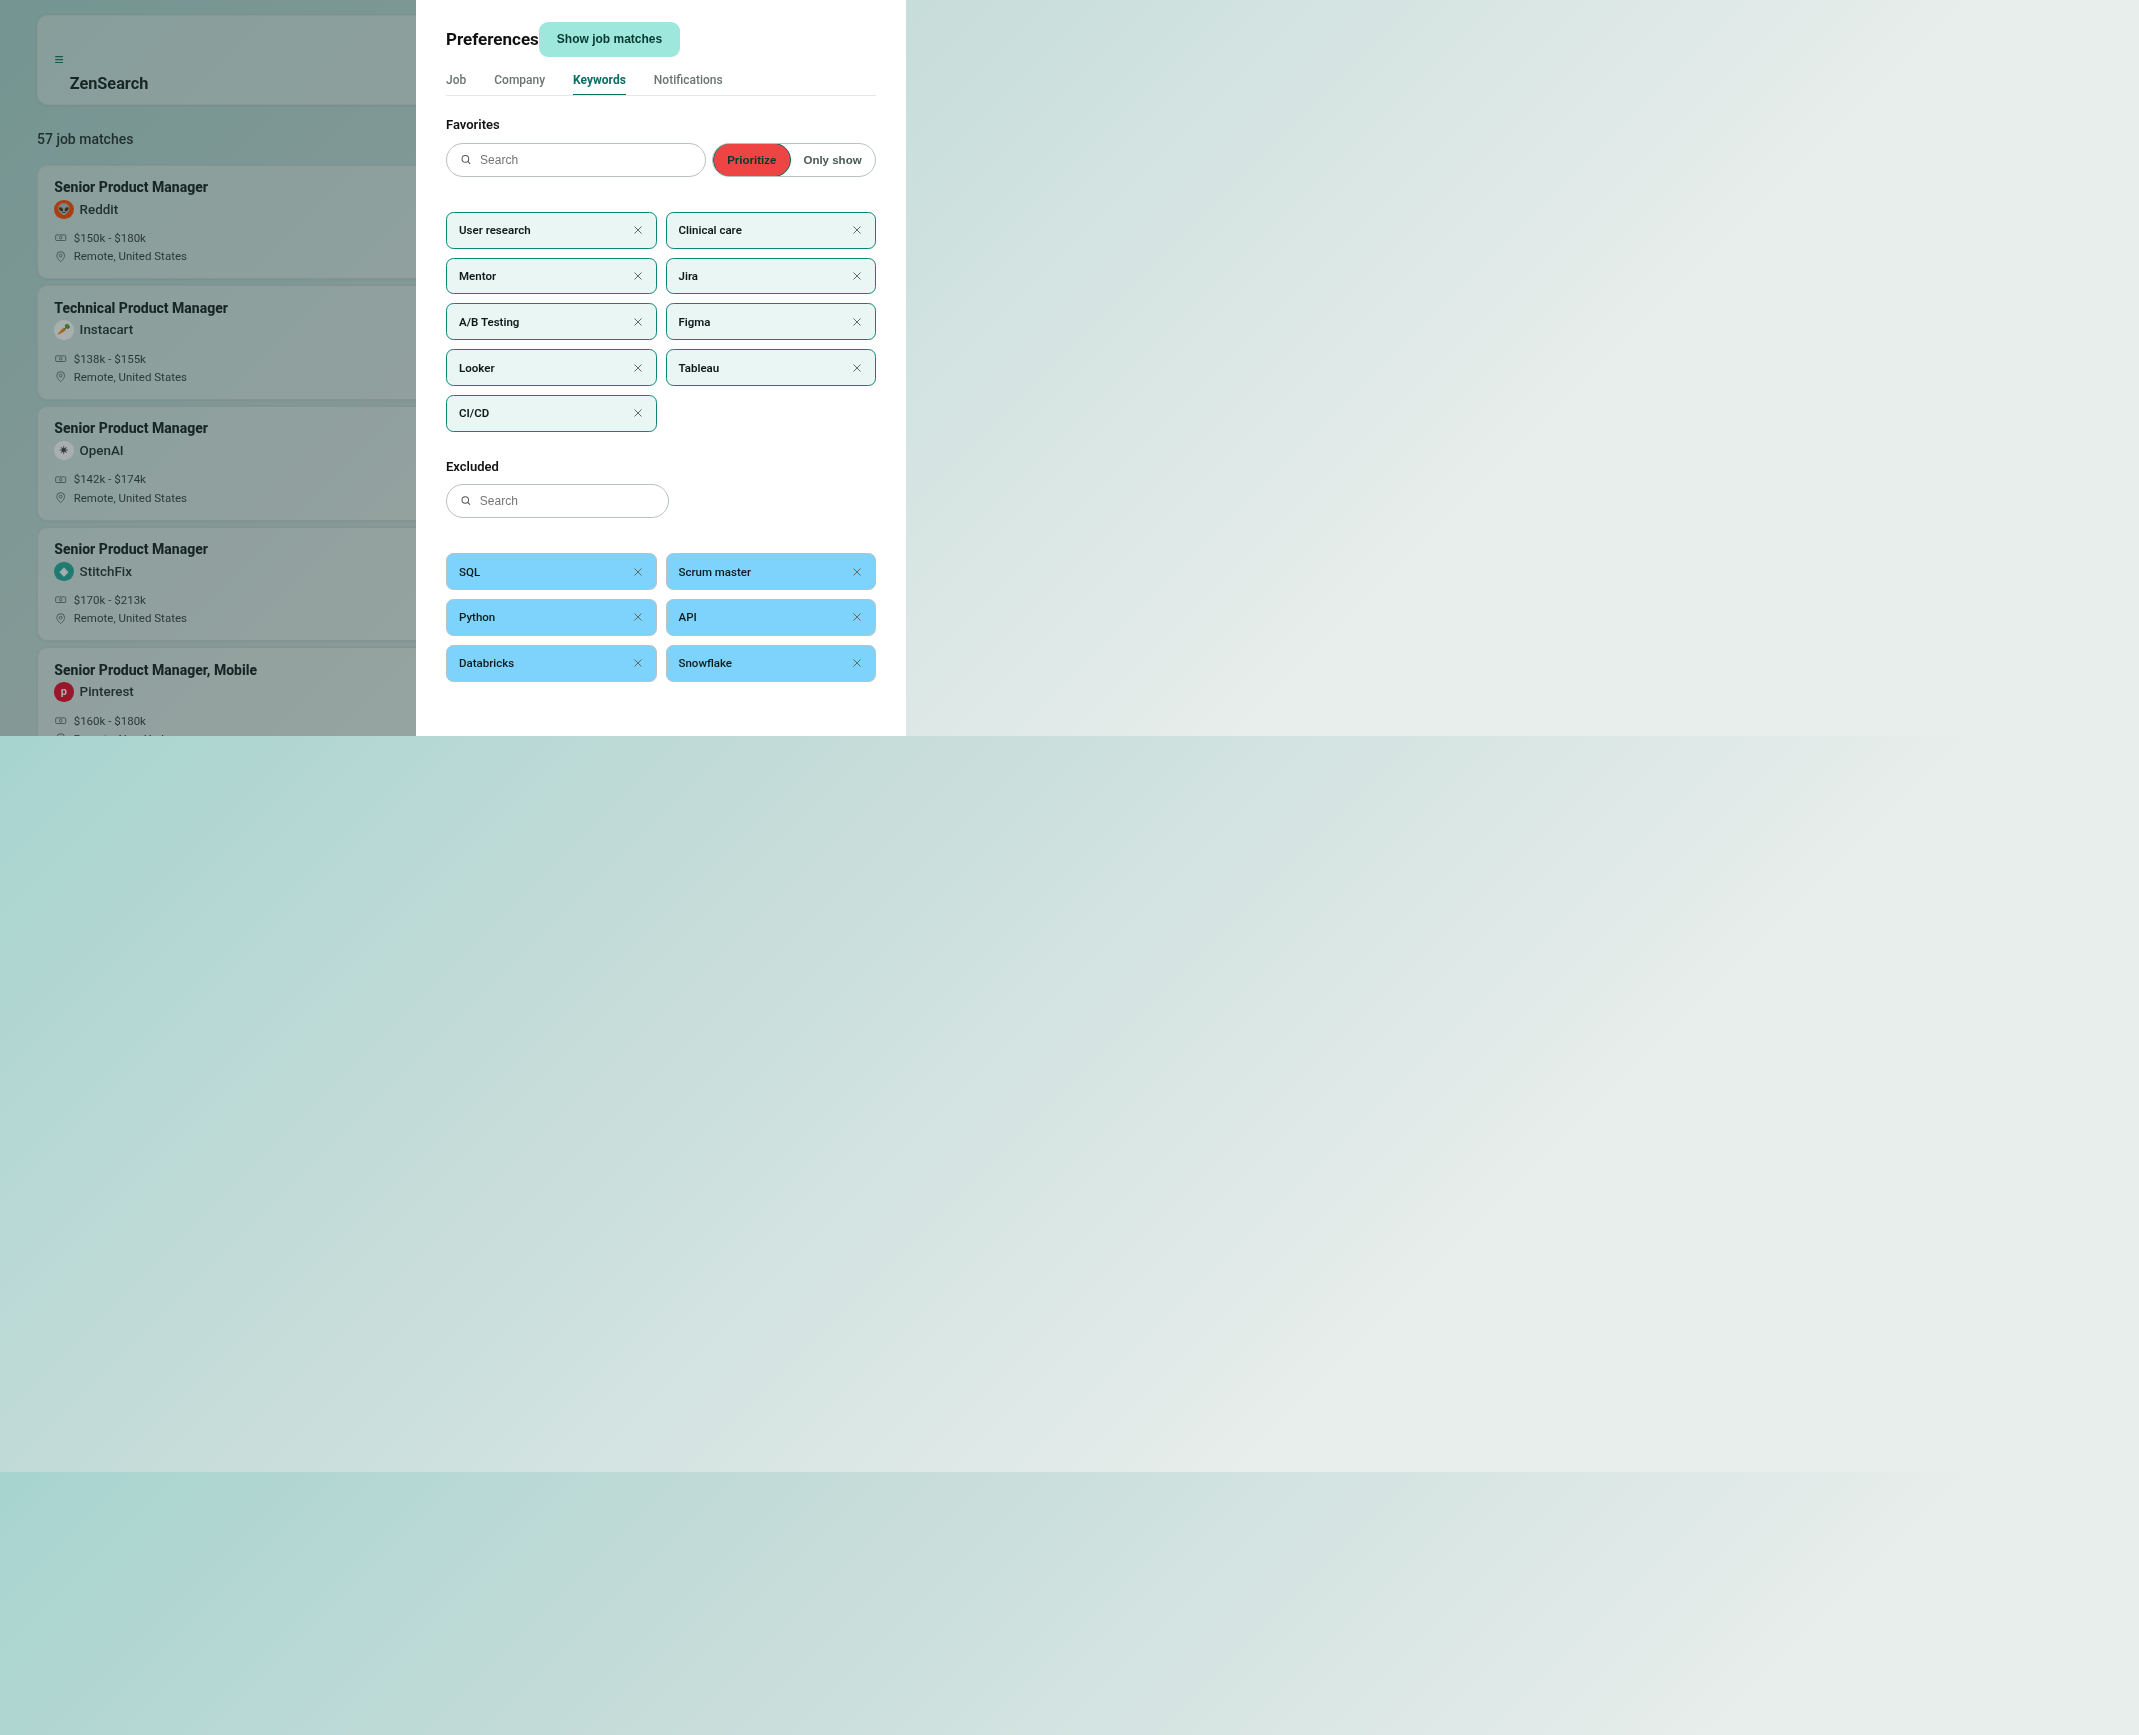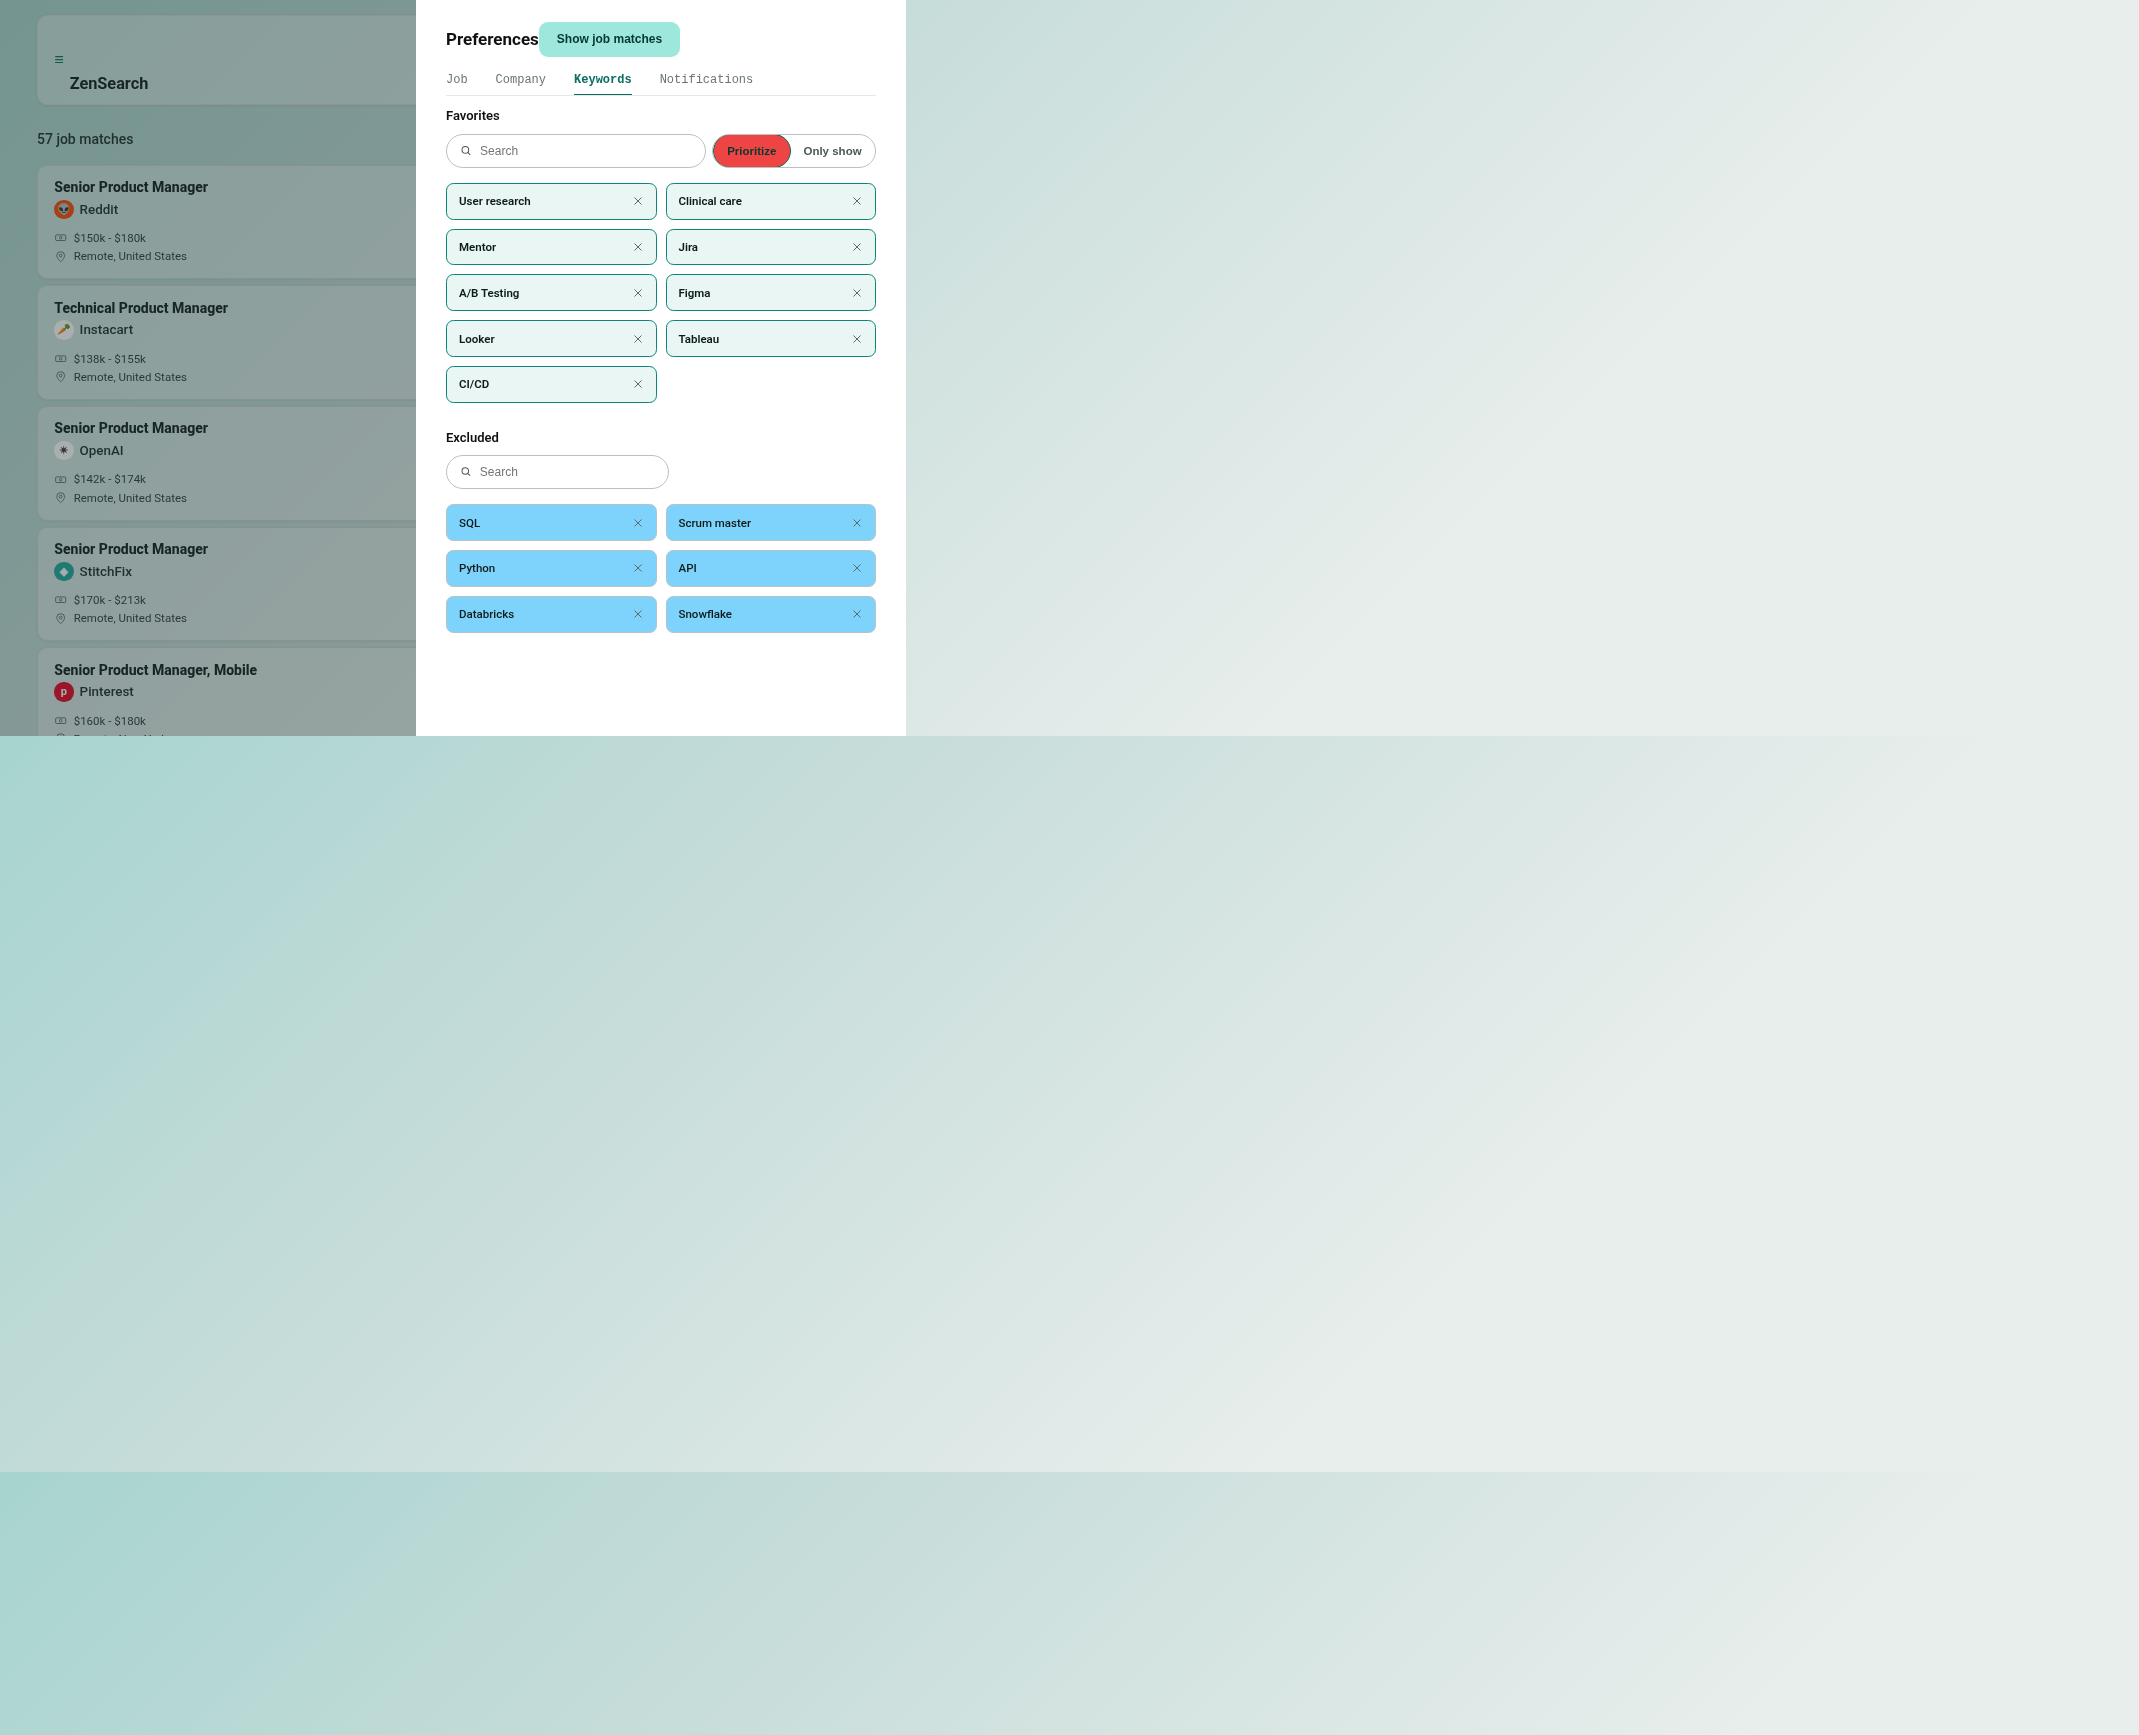--- a/index.html
+++ b/index.html
@@ -151,22 +151,21 @@
     padding: 10.4px 18px;
     font-size: 12px;
     font-weight: 700;
     color: #063931;
     cursor: pointer;
   }
   .tabs {
     display: flex;
     gap: 28px;
     border-bottom: 0.7px solid #e5e8e7;
-    margin-bottom: 12px;
-    font-family: Liberation Mono, monospace;
+    margin-bottom: 21px;
   }
   .tab {
     padding-bottom: 7.4px;
     font-size: 12px;
     color: #6a7573;
     cursor: pointer;
     font-weight: 500;
   }
   .tab.active {
     color: #0a6e63;
@@ -175,21 +174,21 @@
   }
   .section-label {
     font-size: 13px;
     font-weight: 600;
     color: #111;
     margin-bottom: 10.4px;
   }
   .controls-row {
     display: flex;
     gap: 6px;
-    margin-bottom: 15px;
+    margin-bottom: 35px;
   }
   .pill-input {
     flex: 1;
     border: 0.7px solid #b9c2c0;
     border-radius: 742px;
     padding: 9px 13.4px;
     display: flex;
     align-items: center;
     gap: 7.4px;
   }

